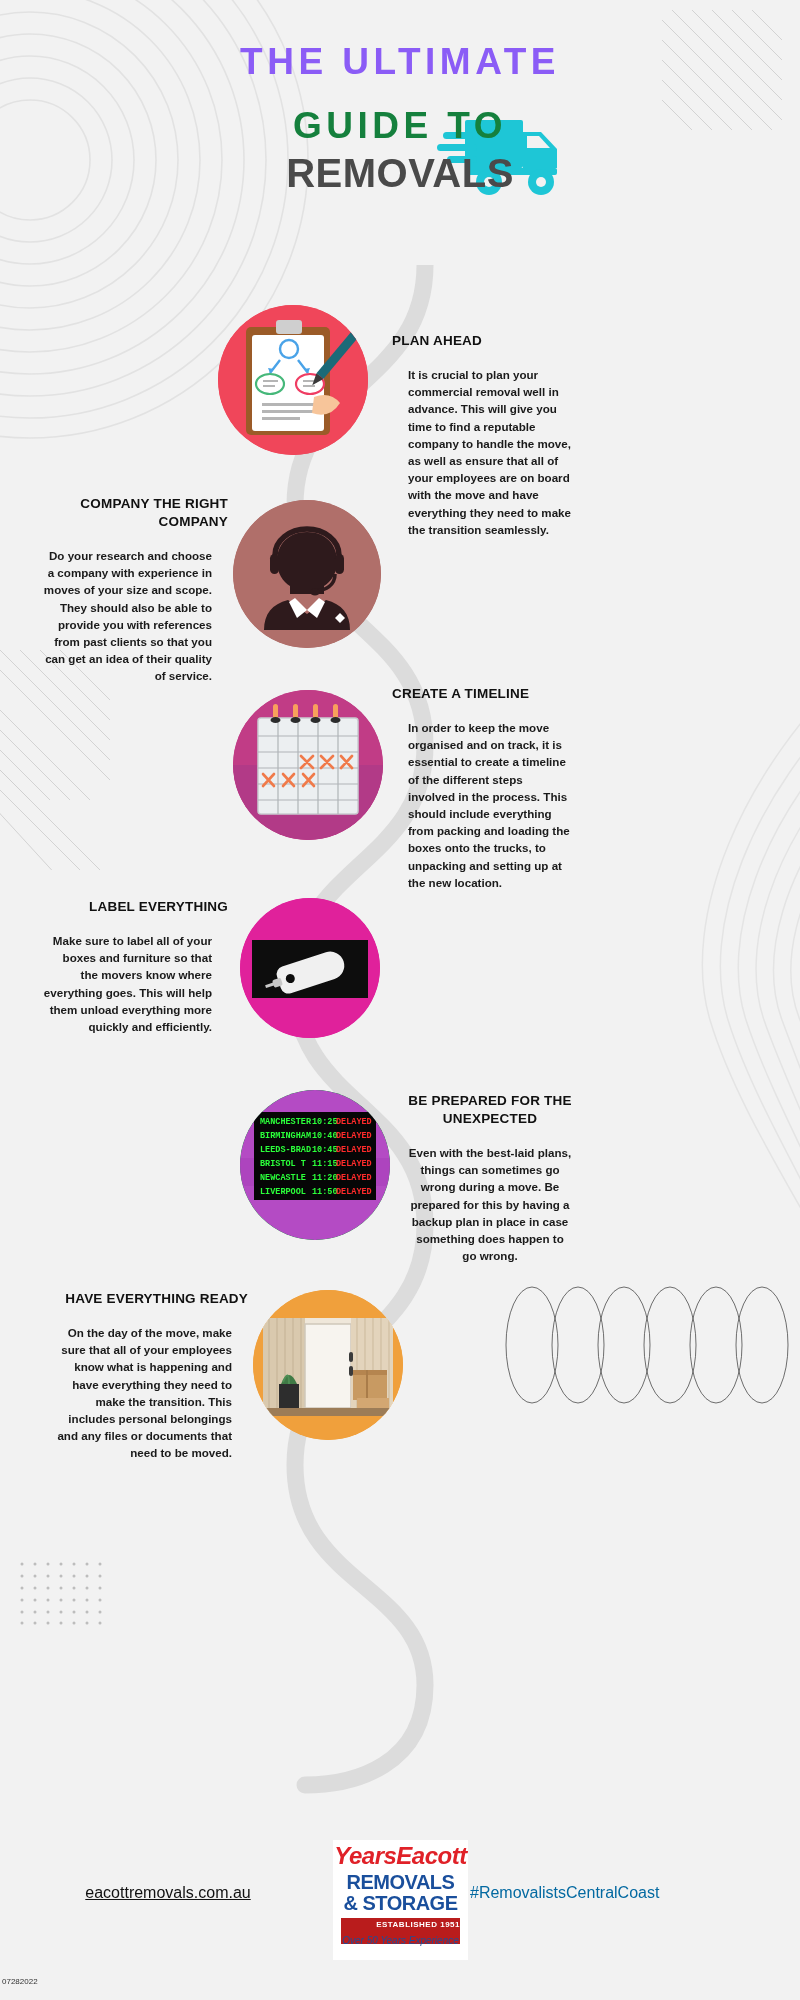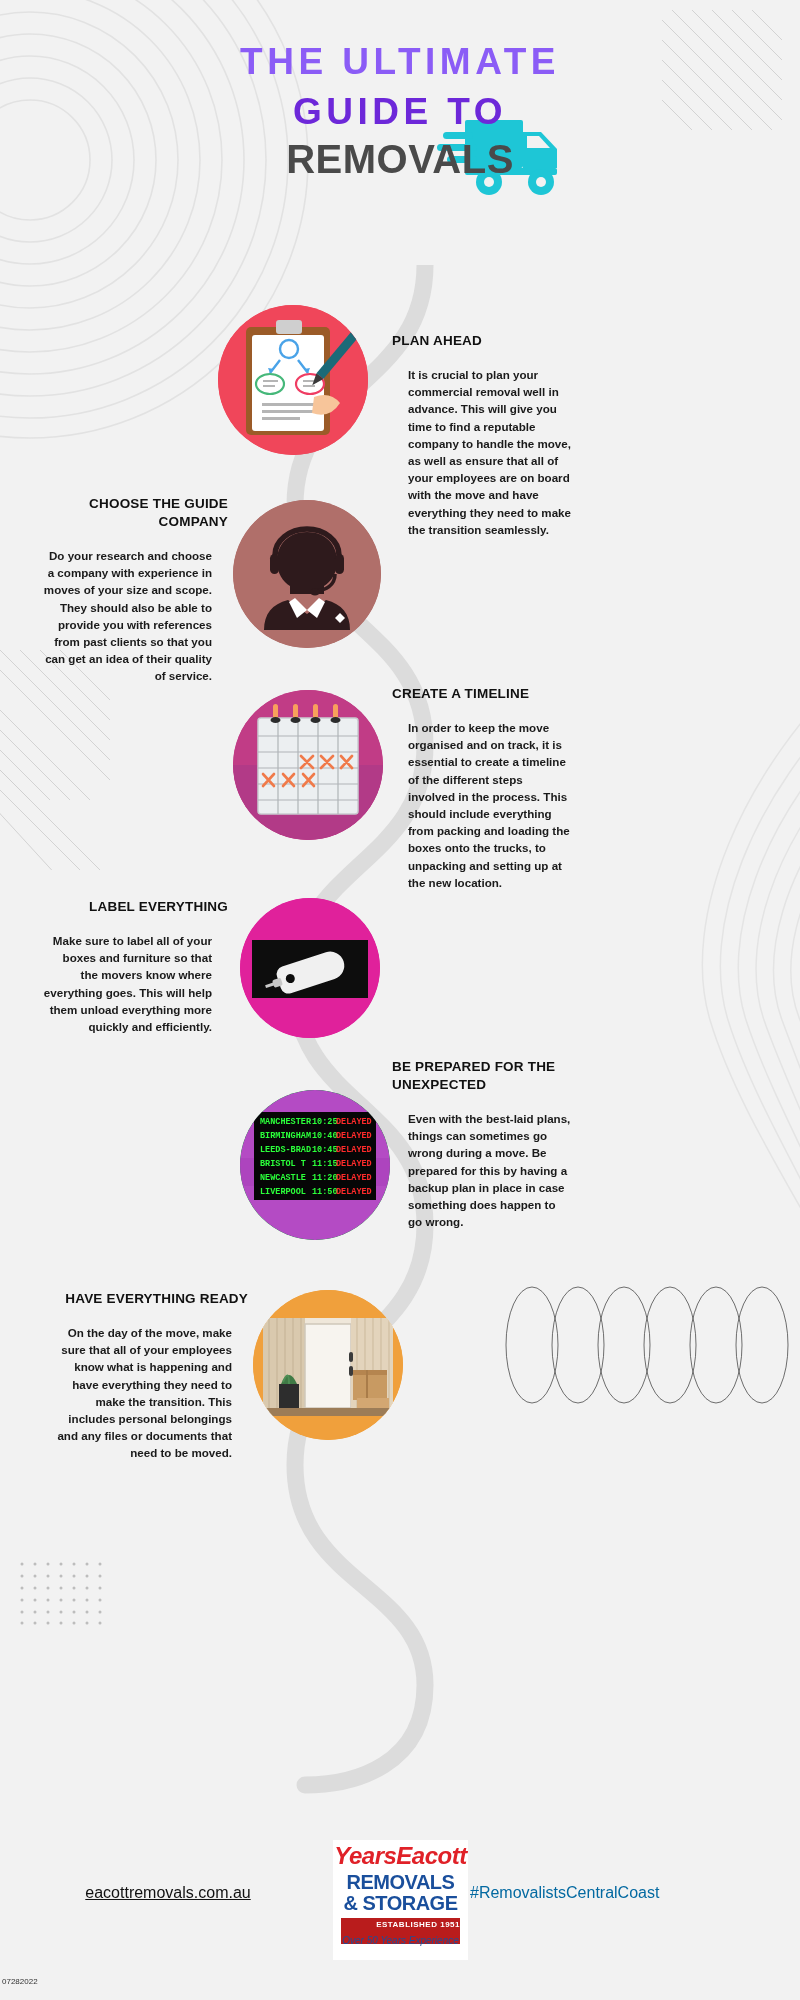--- a/index.html
+++ b/index.html
@@ -19,22 +19,22 @@
   #deco-dots{left:18px;top:1560px;}
   #deco-loops{left:500px;top:1285px;}
 
   
   #header{position:absolute;left:0;top:40px;width:800px;text-align:center;}
   .t-line1{
     font-weight:bold;font-size:37px;letter-spacing:4.5px;color:#8b5cf6;
     line-height:44px;
   }
   .t-line2{
-    font-weight:bold;font-size:37px;letter-spacing:4.5px;color:#6d28d9;
-    line-height:44px;margin-top:6px;
+    font-weight:bold;font-size:37px;letter-spacing:4.5px;color:#15803d;
+    line-height:44px;margin-top:20px;
   }
   .t-line3{
     font-weight:bold;font-size:40px;letter-spacing:0.5px;color:#4a4a4a;
     line-height:46px;margin-top:10px;
   }
   .t-line4{
     font-weight:bold;font-size:40px;letter-spacing:0.5px;color:#4a4a4a;
     line-height:46px;margin-top:2px;
   }
   #truck-icon{position:absolute;left:437px;top:110px;}
@@ -293,21 +293,21 @@
           <path d="M102 74 c0 12 -10 16 -18 17" fill="none" stroke="#2e1a1c" stroke-width="3.6"></path>
           <ellipse cx="82" cy="92" rx="5" ry="3.5"></ellipse>
           <path d="M55 100 l19 14 l19 -14 c16 4 24 14 24 30 l-86 0 c0 -16 8 -26 24 -30 z"></path>
         </g>
         <path d="M62 98 l12 12 l-10 8 l-8 -16 z" fill="#ffffff"></path>
         <path d="M86 98 l-12 12 l10 8 l8 -16 z" fill="#ffffff"></path>
         <path d="M102 118 l5 -5 l5 5 l-5 5 z" fill="#ffffff"></path>
       </svg>
     </div>
     <div class="txt left" style="left:26px;top:495px;width:202px;">
-      <div class="step-title">CHOOSE THE GUIDE COMPANY</div>
+      <div class="step-title">COMPANY THE RIGHT COMPANY</div>
       <div class="step-body">Do your research and choose a company with experience in moves of your size and scope. They should also be able to provide you with references from past clients so that you can get an idea of their quality of service.</div>
     </div>
   </div>
 
   <div class="step">
     <div class="circle" style="left:233px;top:690px;width:150px;height:150px;background:#c13c86;">
       <svg width="150" height="150" viewBox="0 0 150 150">
         <circle cx="75" cy="75" r="75" fill="#c13c86"></circle>
         <path d="M0 75 a75 75 0 0 0 75 75 a75 75 0 0 0 75 -75 z" fill="#b23a87"></path>
         <rect x="25" y="28" width="100" height="96" rx="3" fill="#eceff1" stroke="#c9ccd0" stroke-width="1.5"></rect>
@@ -383,21 +383,21 @@
           <text x="96" y="76" fill="#ff2b2b">DELAYED</text>
           <text x="20" y="90" fill="#2bff3a">NEWCASTLE</text>
           <text x="72" y="90" fill="#2bff3a">11:20</text>
           <text x="96" y="90" fill="#ff2b2b">DELAYED</text>
           <text x="20" y="104" fill="#2bff3a">LIVERPOOL</text>
           <text x="72" y="104" fill="#2bff3a">11:50</text>
           <text x="96" y="104" fill="#ff2b2b">DELAYED</text>
         </g>
       </svg>
     </div>
-    <div class="txt right" style="left:392px;top:1058px;">
+    <div class="txt right" style="left:392px;top:1092px;text-align:center;">
       <div class="step-title">BE PREPARED FOR THE UNEXPECTED</div>
       <div class="step-body">Even with the best-laid plans, things can sometimes go wrong during a move. Be prepared for this by having a backup plan in place in case something does happen to go wrong.</div>
     </div>
   </div>
 
   <div class="step">
     <div class="circle" style="left:253px;top:1290px;width:150px;height:150px;background:#f0a03c;">
       <svg width="150" height="150" viewBox="0 0 150 150">
         <circle cx="75" cy="75" r="75" fill="#f0a03c"></circle>
         <rect x="10" y="28" width="130" height="96" fill="#efe7da"></rect>

